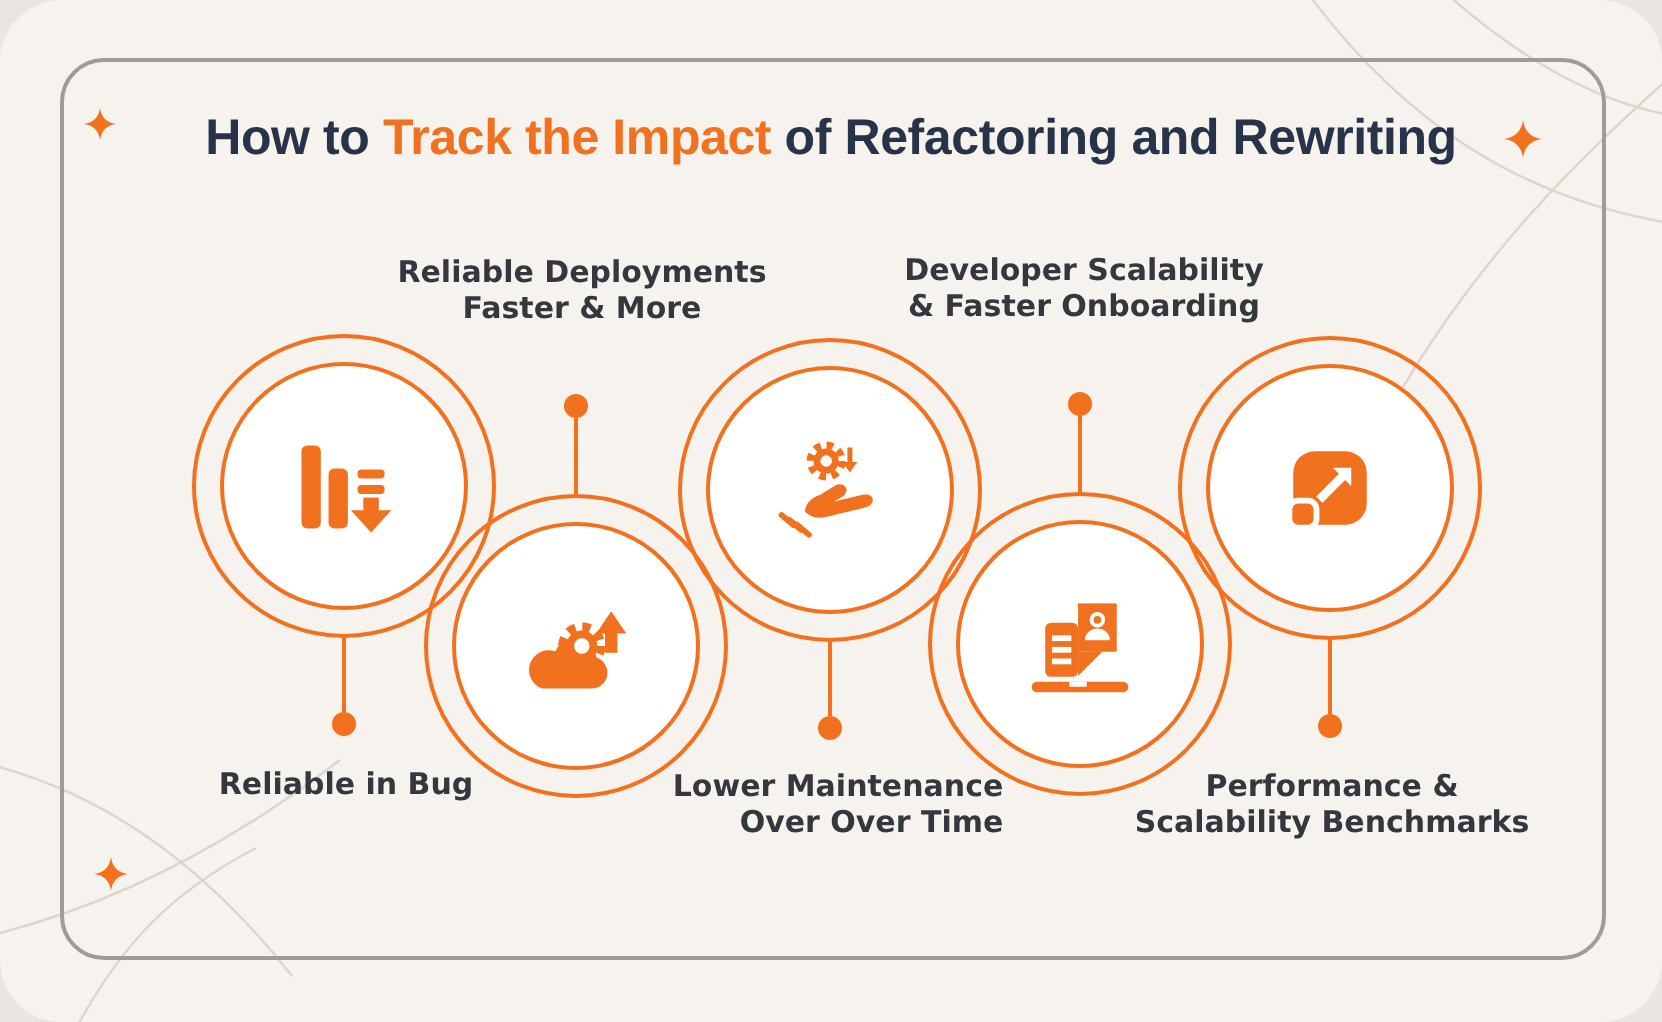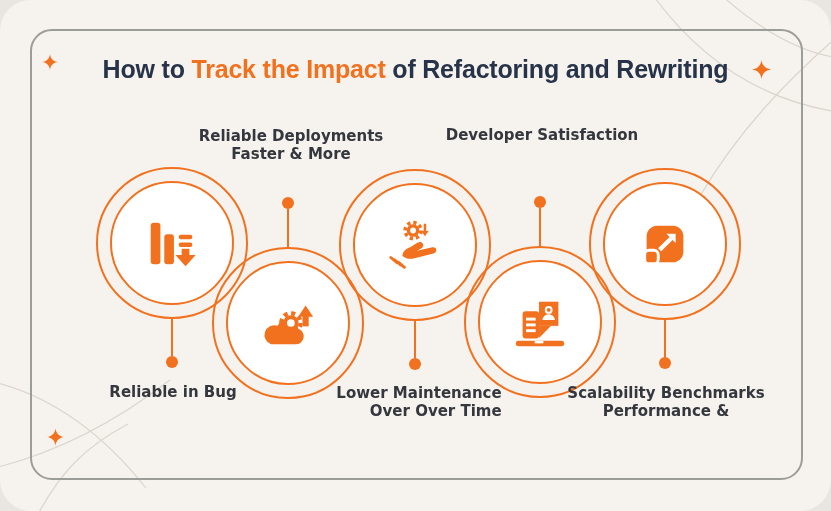--- a/index.html
+++ b/index.html
@@ -140,34 +140,35 @@
         <path d="M32.5,28 a6.5,6 0 0 1 13,0 z" fill="#ffffff"></path>
         <circle cx="39" cy="17.5" r="2" fill="#f2711f"></circle>
         <rect x="5" y="49.5" width="50" height="5.5" rx="2.7"></rect>
         <rect x="24.5" y="49.5" width="9" height="2.6" fill="#ffffff"></rect>
       </svg>
     </div>
   </div>
   <div class="dot" style="left:534px;top:196px;"></div>
   <div class="vline" style="left:539px;top:208px;height:38px;"></div>
   <div class="label" style="left:542px;top:126px;">
-    <div>Developer Satisfaction</div>
+    <div>Developer Scalability</div>
+    <div>&amp; Faster Onboarding</div>
   </div>
 
   <div class="node" style="left:589px;top:168px;">
     <div class="ring"></div>
     <div class="disc">
       <svg class="ic" viewBox="0 0 60 60" fill="#f2711f">
         <rect x="11" y="11" width="38" height="38" rx="11"></rect>
         <line x1="24.5" y1="36" x2="36.5" y2="24" stroke="#ffffff" stroke-width="4.5"></line>
         <polygon points="31.5,19.5 41,19.5 41,29" fill="#ffffff"></polygon>
         <rect x="9" y="36.5" width="14" height="14" rx="4.5" fill="#f2711f" stroke="#ffffff" stroke-width="3"></rect>
       </svg>
     </div>
   </div>
   <div class="vline" style="left:664px;top:318px;height:39px;"></div>
   <div class="dot" style="left:659px;top:357px;"></div>
   <div class="label" style="left:666px;top:384px;">
+    <div>Performance &amp;</div>
     <div>Scalability Benchmarks</div>
-    <div>Performance &amp;</div>
   </div>
 
 </div>
 
 </body></html>

